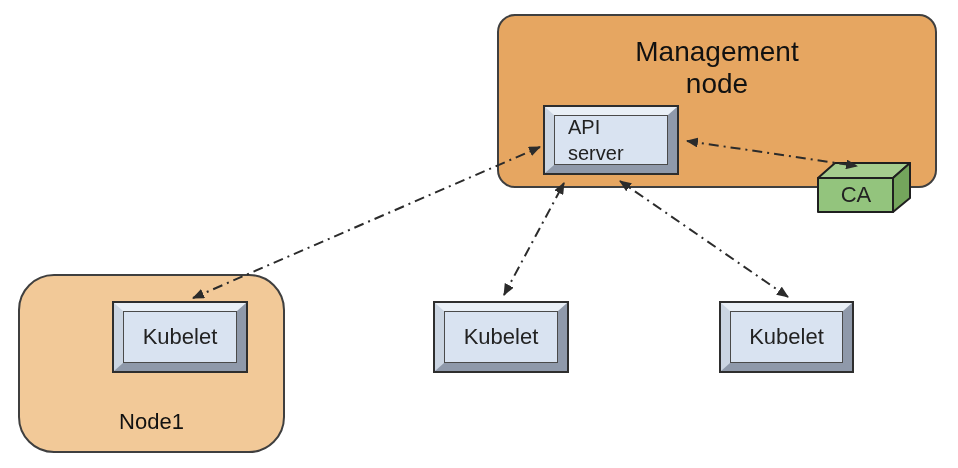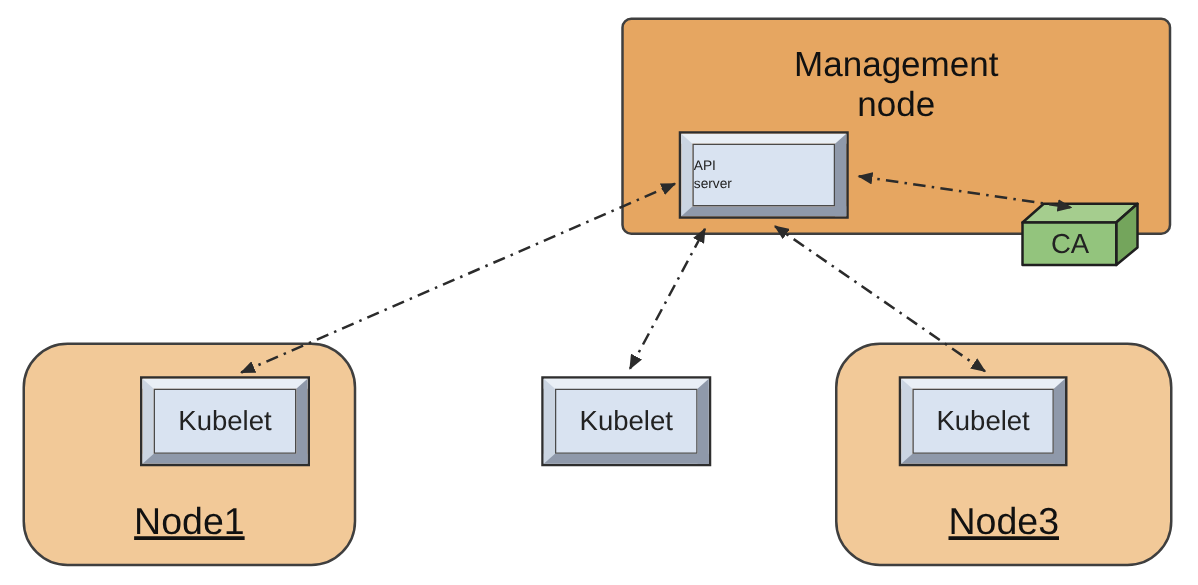--- a/index.html
+++ b/index.html
@@ -15,41 +15,40 @@
 
   
   .group {
     position: absolute;
     border: 2px solid var(--box-border, #3f3f3f);
     box-sizing: border-box;
     z-index: 1;
   }
   .mgmt {
     left: 497px; top: 14px; width: 440px; height: 174px;
-    border-radius: 8px;
+    border-radius: 18px;
     background: var(--management-fill, #E6A661);
   }
   .worker { border-radius: 36px; background: var(--node-fill, #F2C998); }
   .node1 { left: 18px;  top: 274px; width: 267px; height: 179px; }
   .node2 { left: 341px; top: 274px; width: 268px; height: 179px; }
   .node3 { left: 668px; top: 274px; width: 270px; height: 179px; }
 
   .mgmt-title {
     position: absolute; left: 0; right: 0; top: 20px;
     text-align: center;
     font-size: 28px; line-height: 1.14;
     white-space: pre-line;
     color: var(--text, #111111);
   }
   .node-title {
     position: absolute; left: 0; right: 0; bottom: 16px;
     text-align: center;
-    font-size: 30px;
+    font-size: 22px;
     color: var(--text, #111111);
-    text-decoration: underline;
   }
 
   
   .chip {
     position: absolute;
     border: 2px solid #2e2e2e;
     box-sizing: border-box;
     z-index: 2;
   }
   .chip .bevel {
@@ -65,21 +64,22 @@
     box-sizing: border-box;
     border: 1px solid #4a4a4a;
     background: var(--chip-face, #D9E3F1);
     display: flex; align-items: center; justify-content: center;
     font-size: 22px;
     color: #222;
   }
   .api-chip  { left: 543px; top: 105px; width: 136px; height: 70px; }
   .api-chip .face {
     justify-content: flex-start;
-    font-size: 11px; line-height: 1.3;
+    padding-left: 13px;
+    font-size: 20px; line-height: 1.3;
     white-space: pre-line;
   }
   .k1 { left: 112px; top: 301px; width: 136px; height: 72px; }
   .k2 { left: 433px; top: 301px; width: 136px; height: 72px; }
   .k3 { left: 719px; top: 301px; width: 135px; height: 72px; }
 
   
   .overlay {
     position: absolute; left: 0; top: 0;
     width: 958px; height: 468px;
@@ -110,23 +110,20 @@
 
 <div class="canvas">
 
   <div class="group mgmt">
     <div class="mgmt-title">Management
 node</div>
   </div>
 
   <div class="group worker node1">
     <div class="node-title">Node1</div>
-  </div>
-  <div class="group worker node3">
-    <div class="node-title">Node3</div>
   </div>
 
   <div class="chip api-chip">
     <div class="bevel">
       <div class="face">API
 server</div>
     </div>
   </div>
 
   <div class="chip k1">

